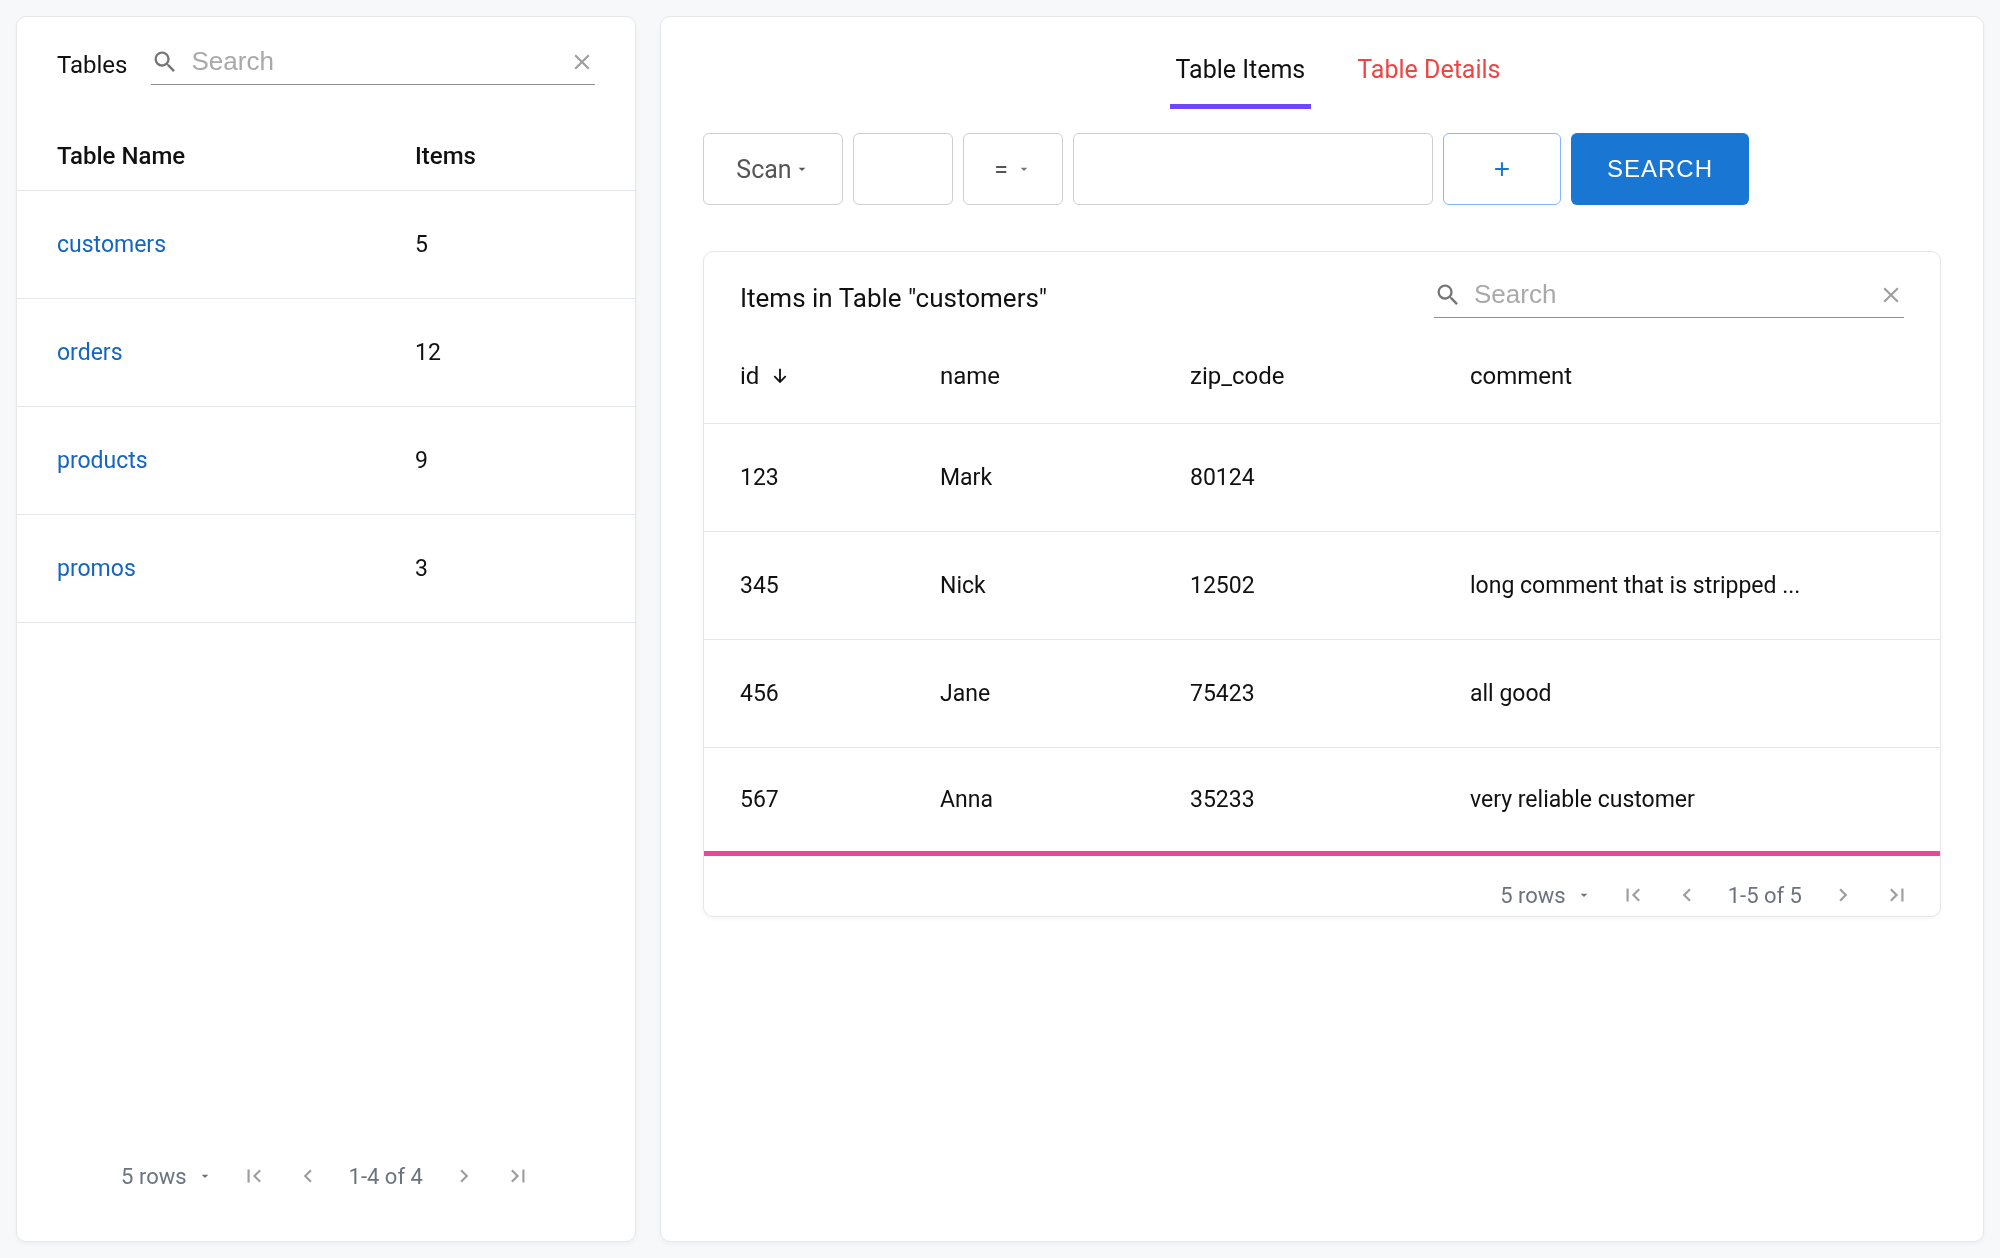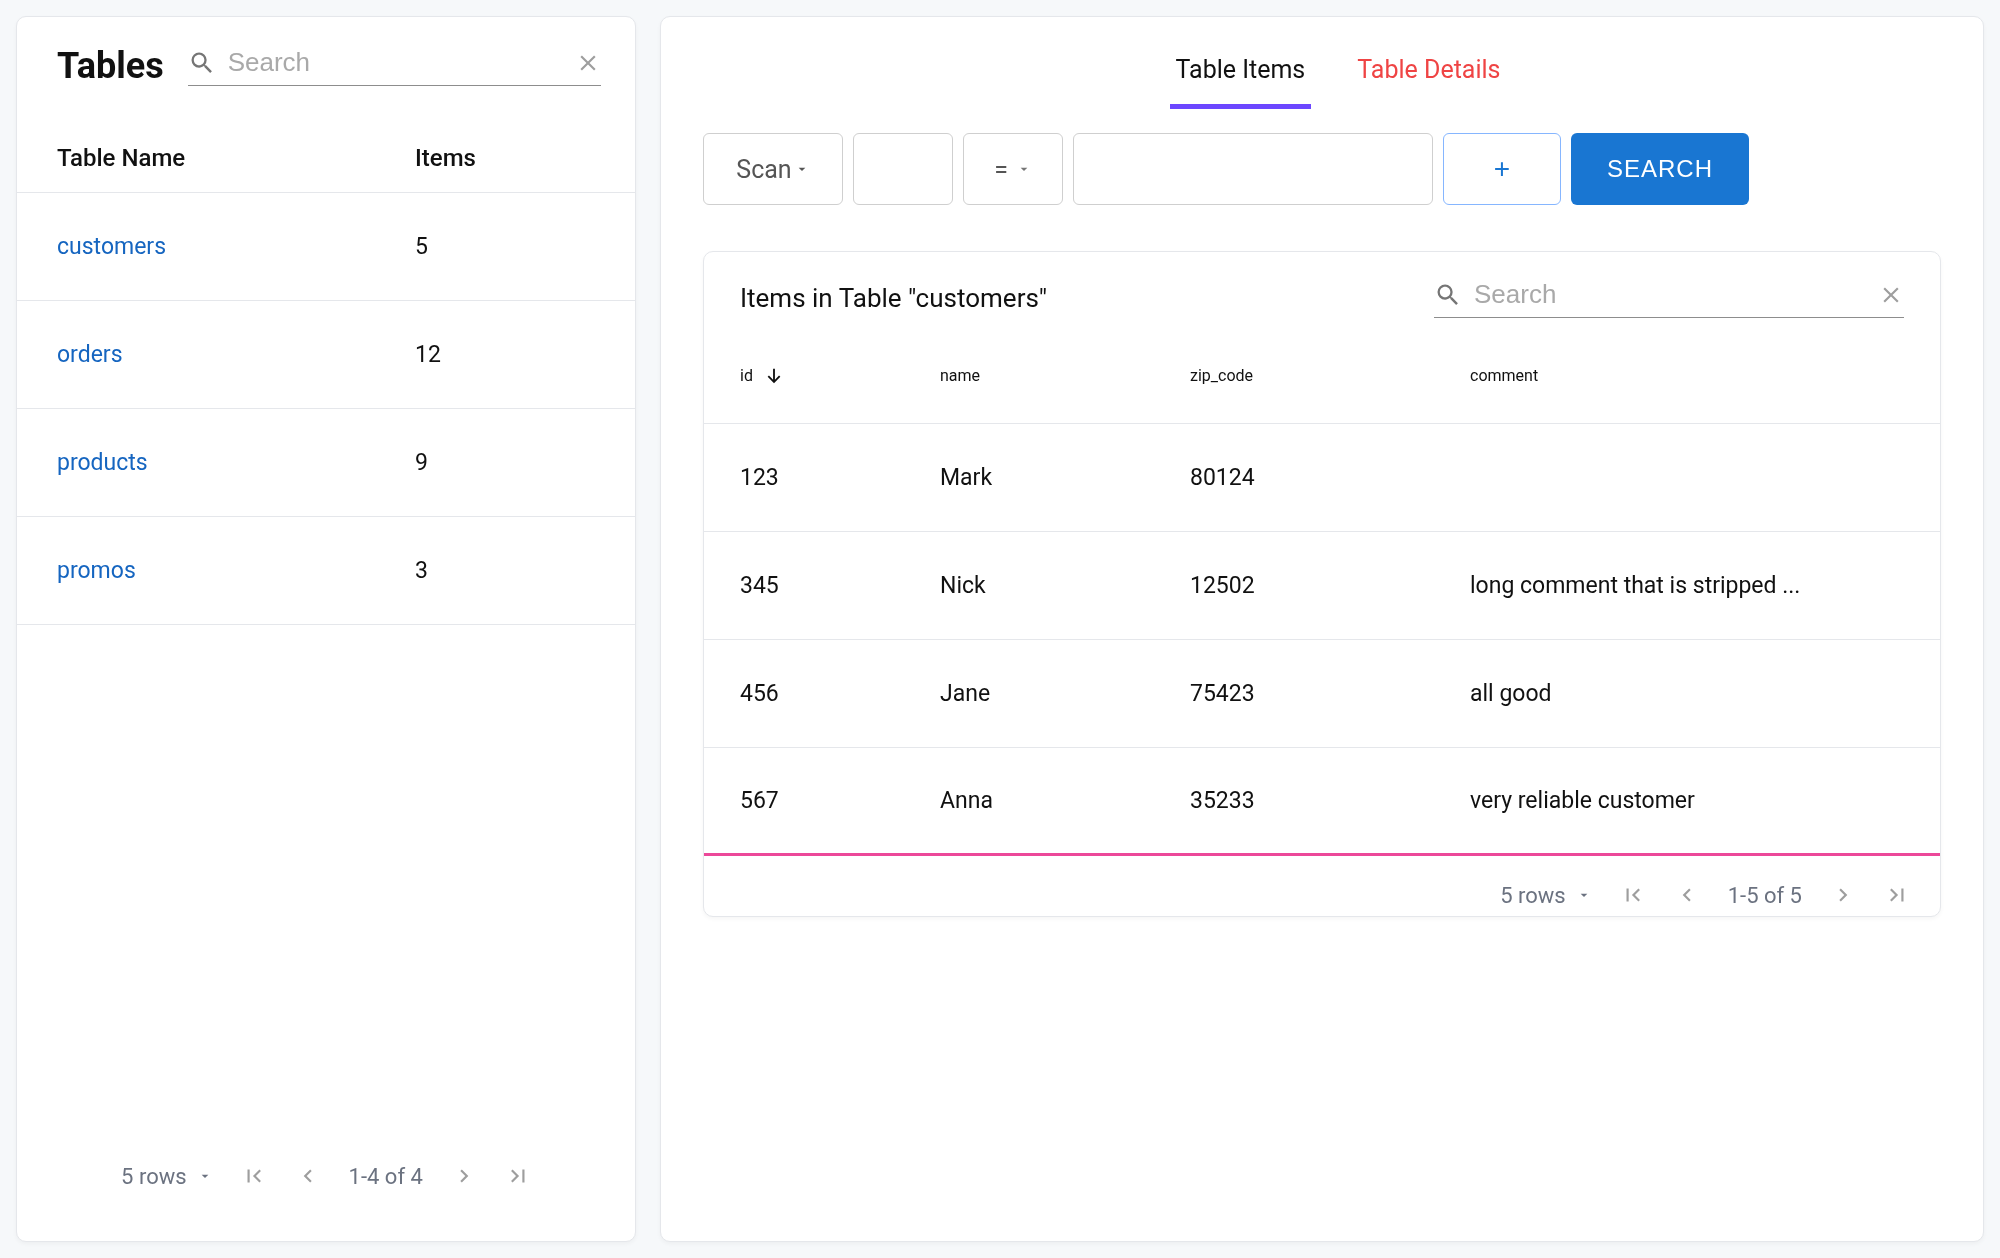--- a/index.html
+++ b/index.html
@@ -30,22 +30,22 @@
     display: flex;
     flex-direction: column;
   }
   .tables-header {
     display: flex;
     align-items: center;
     padding: 28px 40px 8px 40px;
     gap: 24px;
   }
   .tables-title {
-    font-size: 36px;
-    font-weight: 700;
+    font-size: 24px;
+    font-weight: 400;
   }
   
   .search-field {
     flex: 1;
     display: flex;
     align-items: center;
     border-bottom: 1px solid #8d8d8d;
     padding-bottom: 6px;
     gap: 10px;
   }
@@ -191,31 +191,31 @@
   .items-card .search-field { max-width: 470px; }
 
   .items-table-head, .items-row {
     display: grid;
     grid-template-columns: 200px 250px 280px 1fr;
     padding: 0 36px;
     align-items: center;
   }
   .items-table-head {
     height: 96px;
-    font-size: 16px;
+    font-size: 24px;
     font-weight: 400;
     border-bottom: 1px solid #e5e7eb;
   }
   .sortable { display:flex; align-items:center; gap:10px; cursor:pointer;}
   .items-row {
     height: 108px;
     border-bottom: 1px solid #e5e7eb;
     font-size: 23px;
   }
-  .items-row:last-of-type { border-bottom: 3px solid #ec4899; }
+  .items-row:last-of-type { border-bottom: 5px solid #ec4899; }
   .ellipsis { white-space: nowrap; overflow: hidden; text-overflow: ellipsis; }
 
   
   svg { fill: currentColor; }
 </style>
 </head>
 <body>
 
 <div class="app">
 

